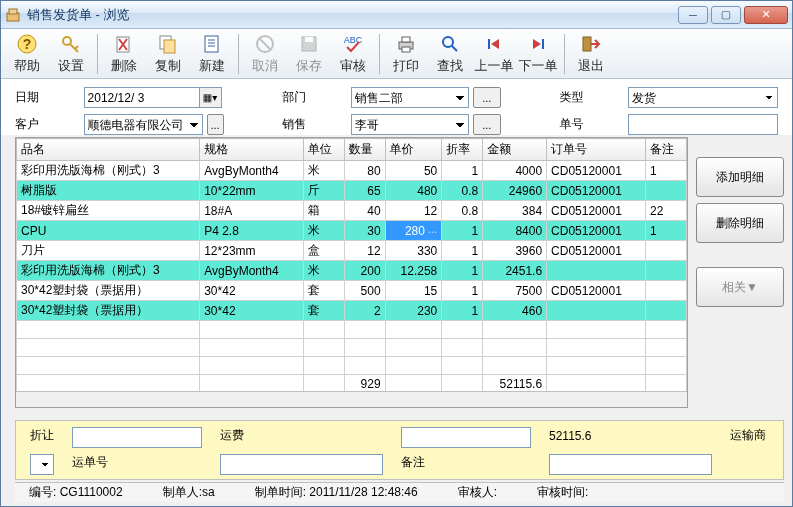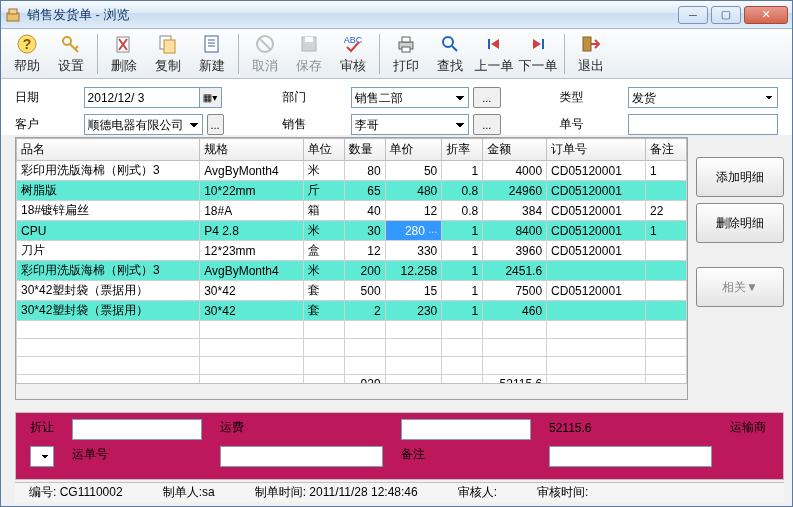--- a/index.html
+++ b/index.html
@@ -43,21 +43,21 @@
 td { border: 1px solid #d0d0d0; padding: 1px 4px; height: 18px; white-space: nowrap; }
 td.num { text-align: right; }
 tr.even td { background: #5eead4; }
 td.editing { background: #3399ff !important; color: #fff; }
 .grid-totals td { border-top: 1px solid #888; font-weight: normal; }
 .grid-scroll-h { height: 16px; background: #f0f0f0; border-top: 1px solid #c0c0c0; position: relative; }
 .side-btns { width: 88px; display: flex; flex-direction: column; gap: 6px; padding-top: 20px; }
 .side-btn { height: 40px; border: 1px solid #888; background: linear-gradient(to bottom, #fff, #e4e4e4); border-radius: 3px; font-size: 12px; cursor: pointer; }
 
 
-.bottom-form { background: #be185d; padding: 6px 14px 12px; display: grid; grid-template-columns: auto 130px auto 130px auto 130px; gap: 6px 18px; margin: 4px 8px 0 14px; border: 1px solid #c0c0c0; }
+.bottom-form { background: #fef9c3; padding: 6px 14px 4px; display: grid; grid-template-columns: auto 130px auto 130px auto 130px; gap: 6px 18px; margin: 4px 8px 0 14px; border: 1px solid #c0c0c0; }
 .bottom-form .form-label { white-space: nowrap; }
 .bottom-read { padding-top: 2px; }
 
 
 .statusbar { height: 20px; background: #f5f5f5; border-top: 1px solid #c0c0c0; display: flex; align-items: center; padding: 0 14px; font-size: 12px; gap: 40px; margin: 2px 8px 4px 14px; }
 
 svg { display: block; }
 </style>
 </head>
 <body>

